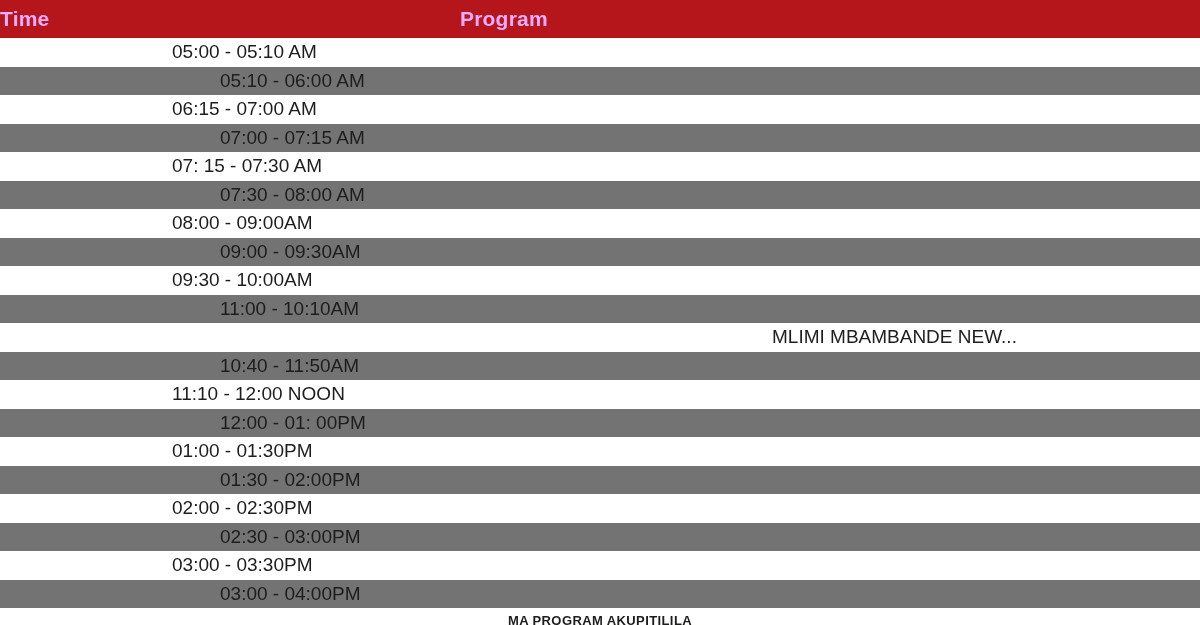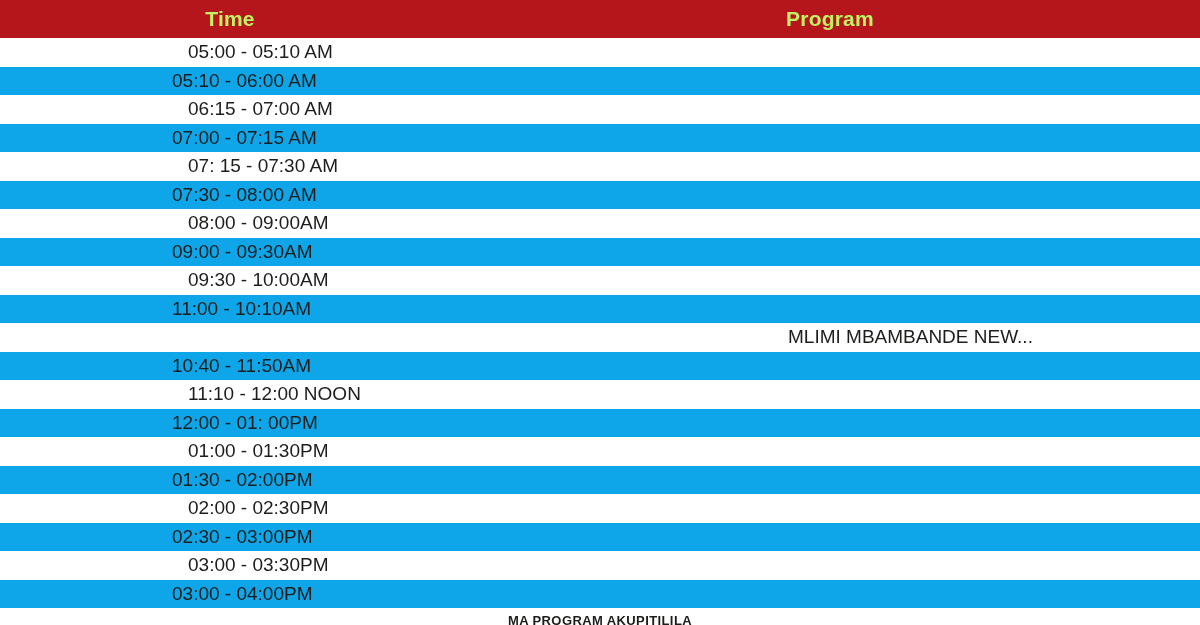--- a/index.html
+++ b/index.html
@@ -21,24 +21,23 @@
     box-sizing: border-box;
   }
   .header-row {
     display: flex;
     background: #b5161b;
     height: 38px;
     flex: 0 0 38px;
     align-items: center;
   }
   .header-cell {
-    color: #bef264;
+    color: #f0abfc;
     font-size: 21px;
     font-weight: bold;
-    text-align: center;
     letter-spacing: 0.2px;
   }
   .col-time {
     width: 460px;
     flex: 0 0 460px;
     box-sizing: border-box;
   }
   .col-program {
     flex: 1 1 auto;
     box-sizing: border-box;
@@ -49,24 +48,24 @@
     flex-direction: column;
   }
   .row {
     display: flex;
     align-items: center;
     height: 28.5px;
     flex: 1 1 auto;
   }
   .row.odd {
     background: #ffffff;
-    padding-left: 16px;
   }
   .row.even {
-    background: #0ea5e9;
+    background: #737373;
+    padding-left: 48px;
   }
   .cell {
     font-size: 19px;
     color: #1d1d1b;
     white-space: nowrap;
     overflow: hidden;
     text-overflow: ellipsis;
     box-sizing: border-box;
   }
   .cell-time {

